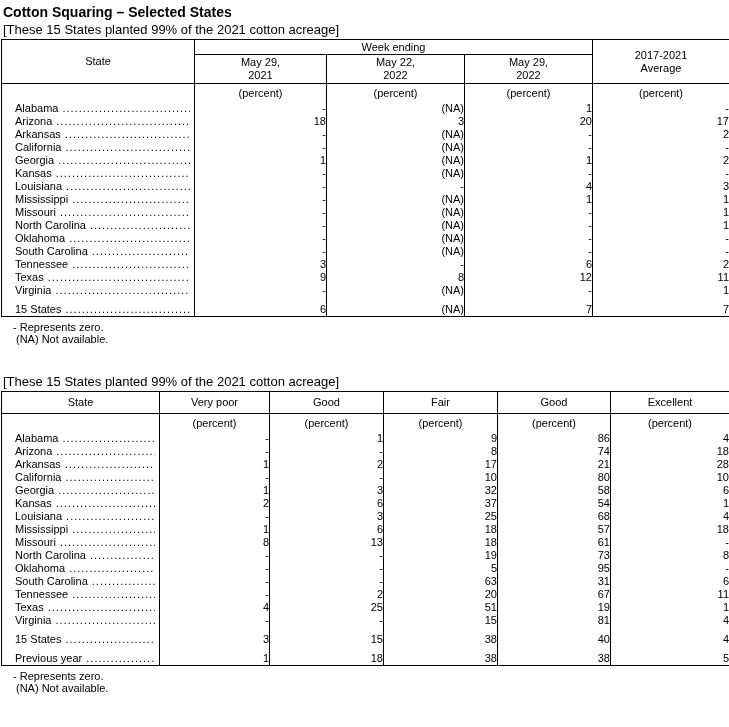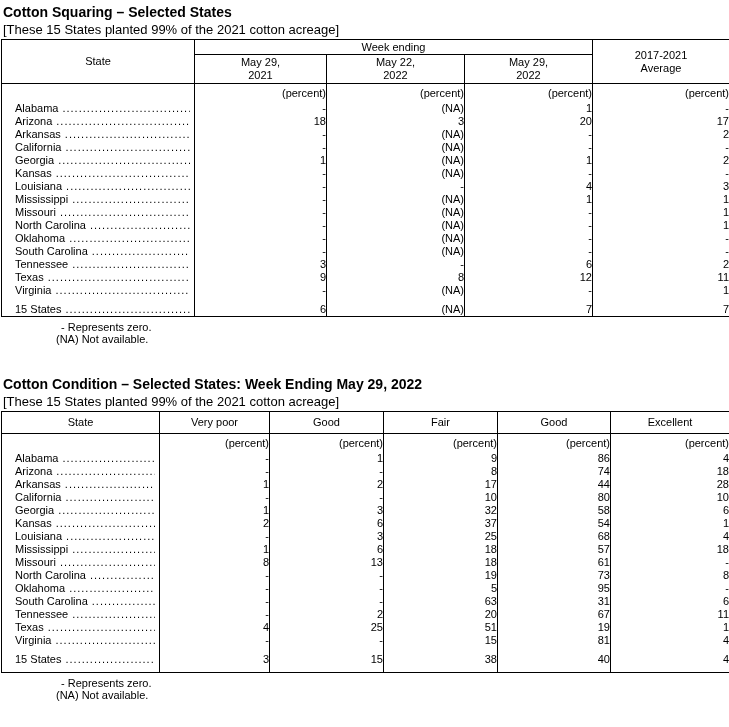--- a/index.html
+++ b/index.html
@@ -27,42 +27,42 @@
   table.rpt th, table.rpt td {
     padding:0; font-weight:normal; line-height:13px;
     overflow:hidden; white-space:nowrap;
   }
   .bl { border-left:1px solid #000; }
   .bb { border-bottom:1px solid #000; }
   th.ctr { text-align:center; vertical-align:middle; }
   .r-we th { height:14px; }
   .r-dates th { height:28px; }
   .r-h th { height:21px; }
-  .r-unit td { height:18px; text-align:right; vertical-align:middle; }
+  .r-unit td { height:18px; text-align:center; vertical-align:middle; }
   td.num { text-align:right; padding-right:8px; }
   tr.dr td { height:13px; }
   tr.spacer td { height:6px; }
 
   td.state { vertical-align:middle; }
   .leader {
     display:flex; align-items:baseline;
     padding-left:13px; padding-right:4px; overflow:hidden;
   }
   .leader .nm { white-space:nowrap; }
   .leader .dots {
     flex:1; overflow:hidden; white-space:nowrap; margin-left:4px;
   }
   .leader .dots::after {
     content:"..................................................................................";
     letter-spacing:1px;
   }
 
-  .footnotes { margin-top:4px; font-size:11px; line-height:12px;padding-left:48px; }
+  .footnotes { margin-top:4px; font-size:11px; line-height:12px; }
   .fn-indent { margin-left:13px; }
-  .fn-flush  { margin-left:8px; }
+  .fn-flush  { margin-left:16px; }
 
   .section2 { margin-top:31px; }
 </style>
 </head>
 <body>
 
 <div class="page">
 
   <section>
     <div class="sec-title">Cotton Squaring – Selected States</div>
@@ -314,21 +314,20 @@
         </tbody>
     </table>
 
     <div class="footnotes">
       <div class="fn-indent">- Represents zero.</div>
       <div class="fn-flush">(NA) Not available.</div>
     </div>
   </section>
 
   <section class="section2">
-    <div class="sec-title">Cotton Condition – Selected States: Week Ending May 29, 2022</div>
     <div class="bracket-note">[These 15 States planted 99% of the 2021 cotton acreage]</div>
 
     <table class="rpt">
       <colgroup>
         <col style="width:158px">
           <col style="width:110px">
           <col style="width:114px">
         <col style="width:114px">
           <col style="width:113px">
           <col style="width:119px">
@@ -381,21 +380,21 @@
           <tr class="dr">
             <td class="state">
               <div class="leader">
                 <span class="nm">Arkansas</span>
                 <span class="dots"></span>
               </div>
             </td>
             <td class="num bl">1</td>
             <td class="num bl">2</td>
             <td class="num bl">17</td>
-            <td class="num bl">44</td>
+            <td class="num bl">21</td>
             <td class="num bl">28</td>
           </tr>
           <tr class="dr">
             <td class="state">
               <div class="leader">
                 <span class="nm">California</span>
                 <span class="dots"></span>
               </div>
             </td>
             <td class="num bl">-</td>
@@ -577,20 +576,33 @@
         <tr class="spacer">
           <td></td>
             <td class="bl"></td>
           <td class="bl"></td>
             <td class="bl"></td>
           <td class="bl"></td>
             <td class="bl"></td>
         </tr>
       </tbody>
       <tbody>
+          <tr class="dr">
+            <td class="state">
+              <div class="leader">
+                <span class="nm">Previous year</span>
+                <span class="dots"></span>
+              </div>
+            </td>
+            <td class="num bl">1</td>
+            <td class="num bl">18</td>
+            <td class="num bl">38</td>
+            <td class="num bl">38</td>
+            <td class="num bl">5</td>
+          </tr>
         </tbody>
     </table>
 
     <div class="footnotes">
       <div class="fn-indent">- Represents zero.</div>
       <div class="fn-flush">(NA) Not available.</div>
     </div>
   </section>
 
 </div>

